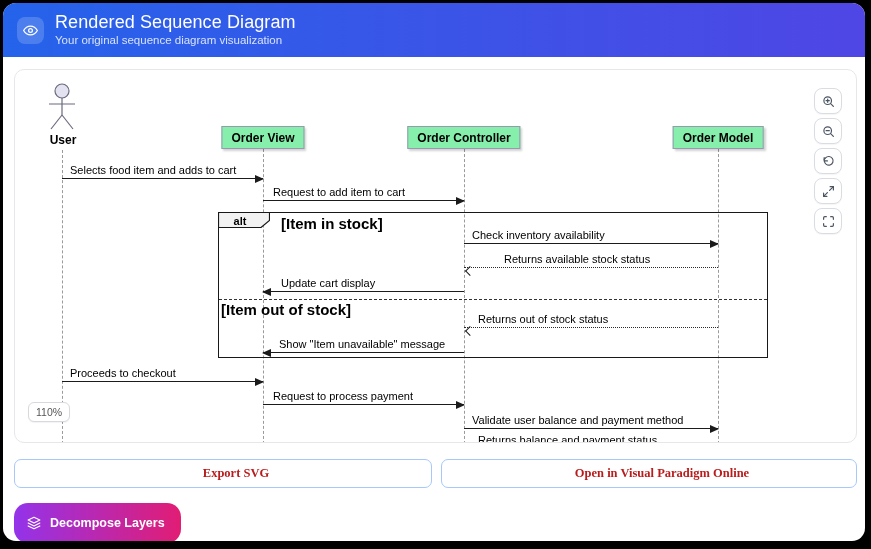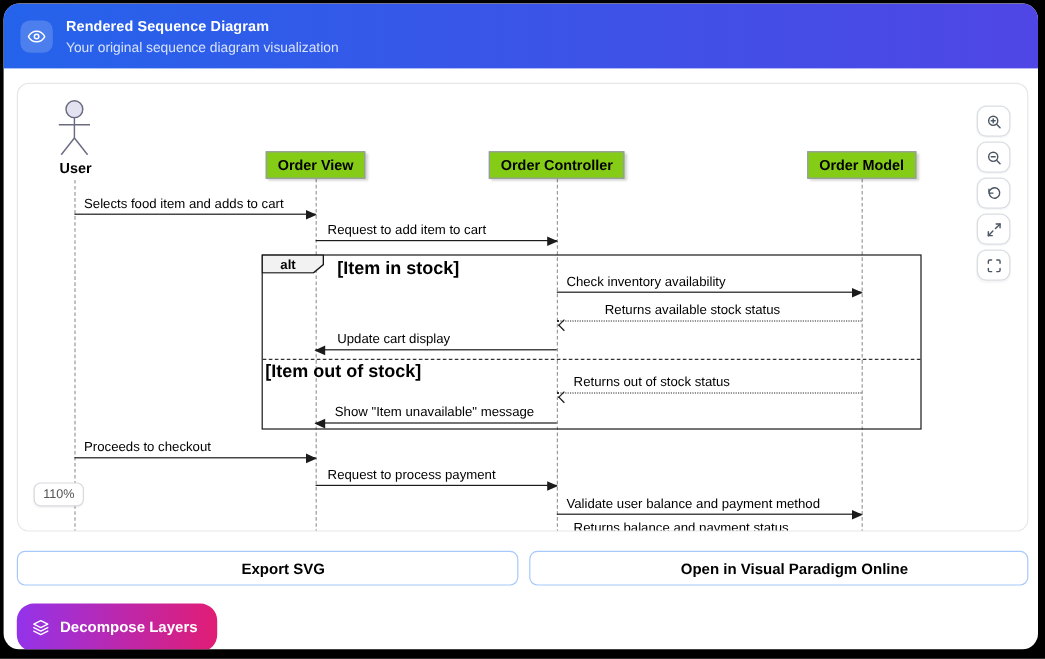--- a/index.html
+++ b/index.html
@@ -17,35 +17,35 @@
   
   .hdr{
     position:absolute; left:0; top:0; width:100%; height:54px;
     background:linear-gradient(90deg,#2563eb,#4f46e5);
     display:flex; align-items:center; padding:0 14px; gap:11px;
   }
   .hdr-chip{
     width:27px; height:27px; border-radius:8px; background:rgba(255,255,255,.18);
     display:flex; align-items:center; justify-content:center; flex:0 0 auto;
   }
-  .hdr-title{ color:#fff; font-size:12px; font-weight:700; line-height:19px; letter-spacing:.1px;}
+  .hdr-title{ color:#fff; font-size:18px; font-weight:400; line-height:19px; letter-spacing:.1px;}
   .hdr-sub{ color:#d7e2fc; font-size:11.5px; line-height:15px; margin-top:1px;}
   
   .card{
     position:absolute; left:11px; top:66px; width:843px; height:374px;
     background:#fff; border:1px solid #e5e7eb; border-radius:10px;
     overflow:hidden;
   }
   .canvas{ position:absolute; inset:0; }
   
   .lifeline{ position:absolute; width:0; border-left:1px dashed #9a9a9a; }
   
   .pbox{
     position:absolute; top:56px; height:23px; transform:translateX(-50%);
-    background:#84cc16; border:1px solid #9898b0;
+    background:#86efac; border:1px solid #9898b0;
     box-shadow:2px 2px 2px rgba(0,0,0,.18);
     display:flex; align-items:center; justify-content:center;
     padding:0 9px; font-size:12px; font-weight:700; color:#000; white-space:nowrap;
   }
   .actor-label{
     position:absolute; left:20px; top:63px; width:56px; text-align:center;
     font-size:12px; font-weight:700; color:#000;
   }
   
   .msg{ position:absolute; height:16px; }
@@ -93,24 +93,24 @@
   }
   
   .zoom-badge{
     position:absolute; left:13px; top:332px; background:#fff;
     border:1px solid #d6d9de; border-radius:6px; padding:3px 7px;
     font-size:10.5px; color:#555; box-shadow:0 1px 1px rgba(0,0,0,.05);
   }
   
   .btn-outline{
     position:absolute; top:456px; height:29px; background:#fff;
-    border:1px solid #a6c8fb; border-radius:7px; color:#000000;
+    border:1px solid #a6c8fb; border-radius:7px; color:#b91c1c;
     font-size:12.5px; font-weight:700;
     display:flex; align-items:center; justify-content:center; cursor:pointer;
-    font-family:Liberation Sans, sans-serif;
+    font-family:Liberation Serif, serif;
     padding-left:26px;
   }
   .btn-export{ left:11px; width:418px; }
   .btn-open{ left:438px; width:416px; }
   .btn-decompose{
     position:absolute; left:11px; top:500px; height:40px; padding:0 16px 0 13px;
     border:none; border-radius:14px; cursor:pointer;
     background:linear-gradient(90deg,#9333ea,#e11d74);
     color:#fff; font-size:12.5px; font-weight:700;
     display:flex; align-items:center; gap:9px;

